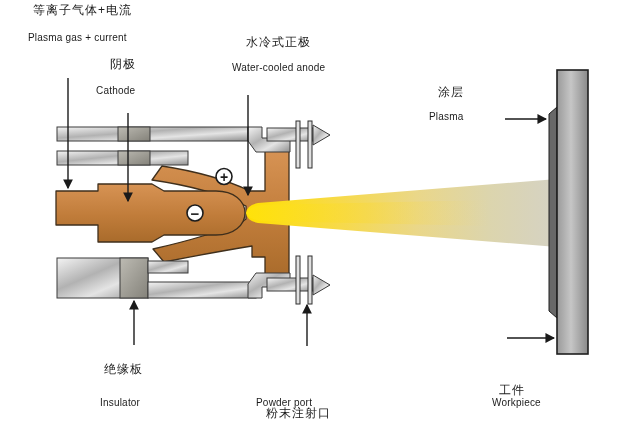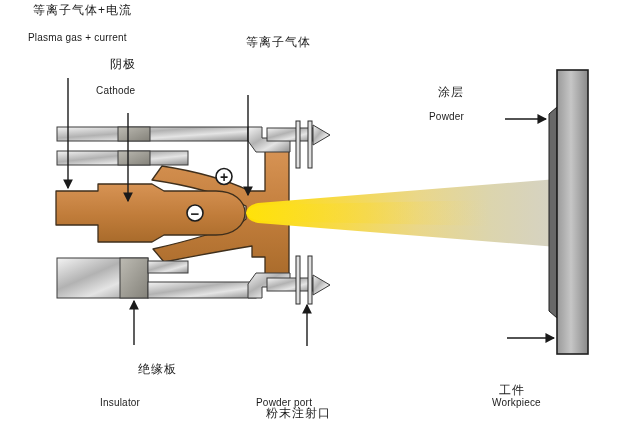--- a/index.html
+++ b/index.html
@@ -103,26 +103,27 @@
     <line x1="134" y1="345" x2="134" y2="301" stroke="#1a1a1a" stroke-width="1.4" marker-end="url(#ah)"></line>
     <line x1="307" y1="346" x2="307" y2="305" stroke="#1a1a1a" stroke-width="1.4" marker-end="url(#ah)"></line>
   </svg>
 
   <div class="lbl lbl-cn" style="left:33px;top:4px;">等离子气体+电流</div>
   <div class="lbl lbl-en" style="left:28px;top:32px;">Plasma gas + current</div>
 
   <div class="lbl lbl-cn" style="left:110px;top:58px;">阴极</div>
   <div class="lbl lbl-en" style="left:96px;top:85px;">Cathode</div>
 
-  <div class="lbl lbl-cn" style="left:246px;top:36px;">等离子气体</div>
+  <div class="lbl lbl-cn" style="left:246px;top:36px;">水冷式正极</div>
+  <div class="lbl lbl-en" style="left:232px;top:62px;">Water-cooled anode</div>
 
   <div class="lbl lbl-cn" style="left:438px;top:86px;">涂层</div>
-  <div class="lbl lbl-en" style="left:429px;top:111px;">Powder</div>
+  <div class="lbl lbl-en" style="left:429px;top:111px;">Plasma</div>
 
-  <div class="lbl lbl-cn" style="left:104px;top:363px;margin-left:34px;">绝缘板</div>
+  <div class="lbl lbl-cn" style="left:104px;top:363px;">绝缘板</div>
   <div class="lbl lbl-en" style="left:100px;top:397px;">Insulator</div>
 
   <div class="lbl lbl-cn" style="left:266px;top:363px;margin-top:44px;">粉末注射口</div>
   <div class="lbl lbl-en" style="left:256px;top:397px;">Powder port</div>
 
   <div class="lbl lbl-cn" style="left:499px;top:384px;">工件</div>
   <div class="lbl lbl-en" style="left:492px;top:397px;">Workpiece</div>
 
 </div>
 

